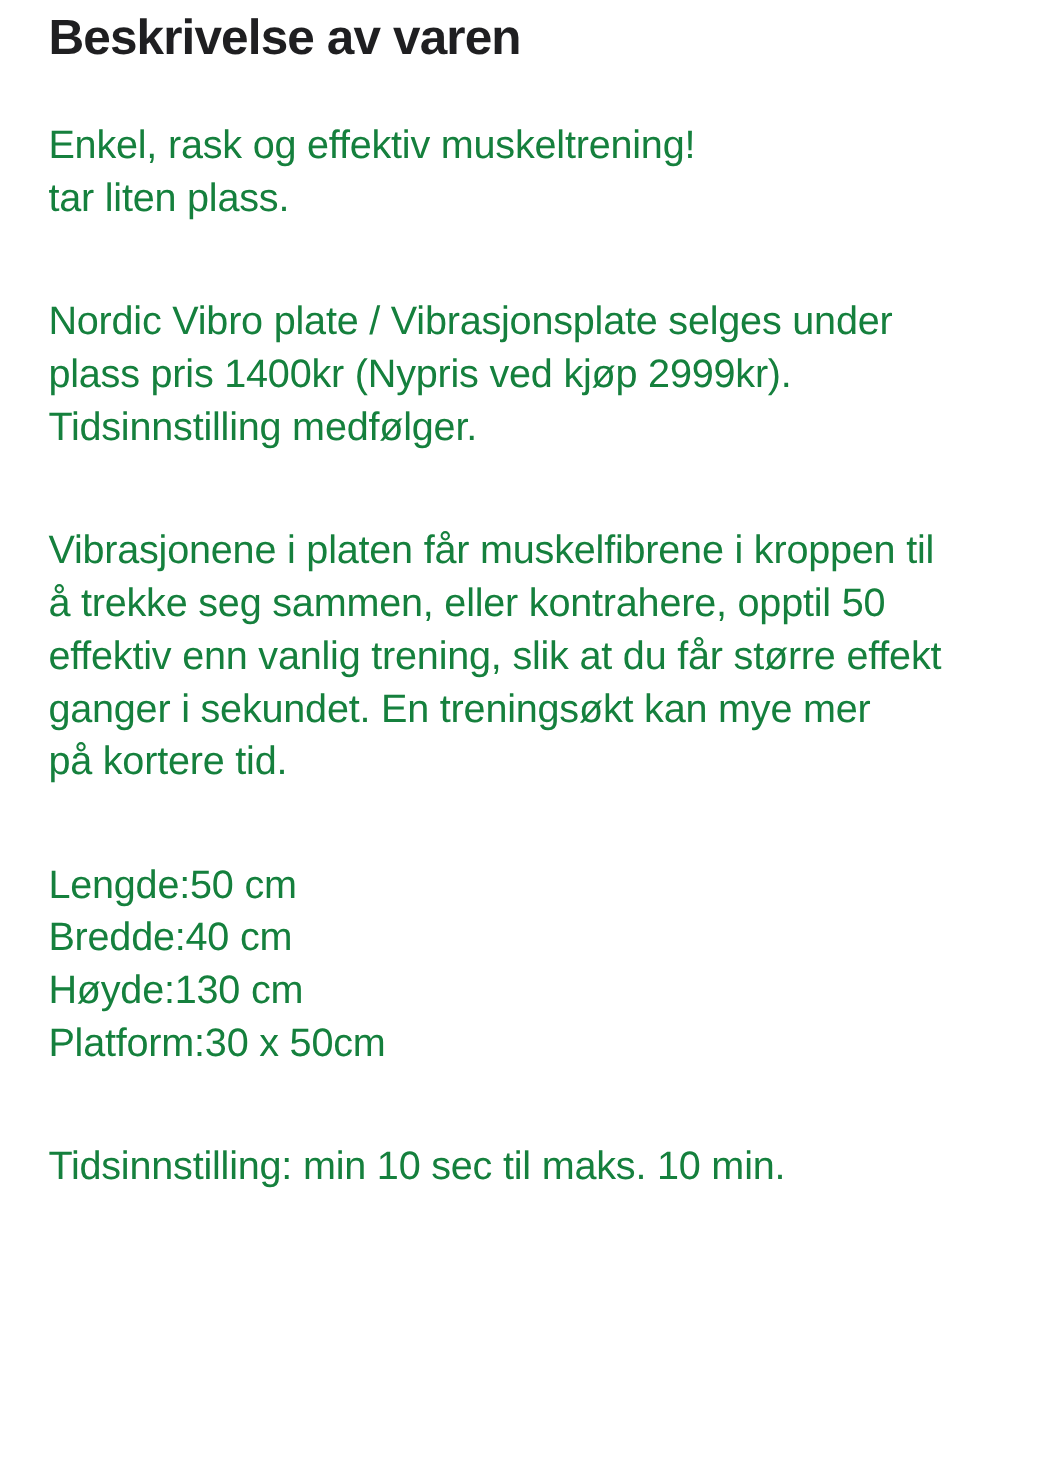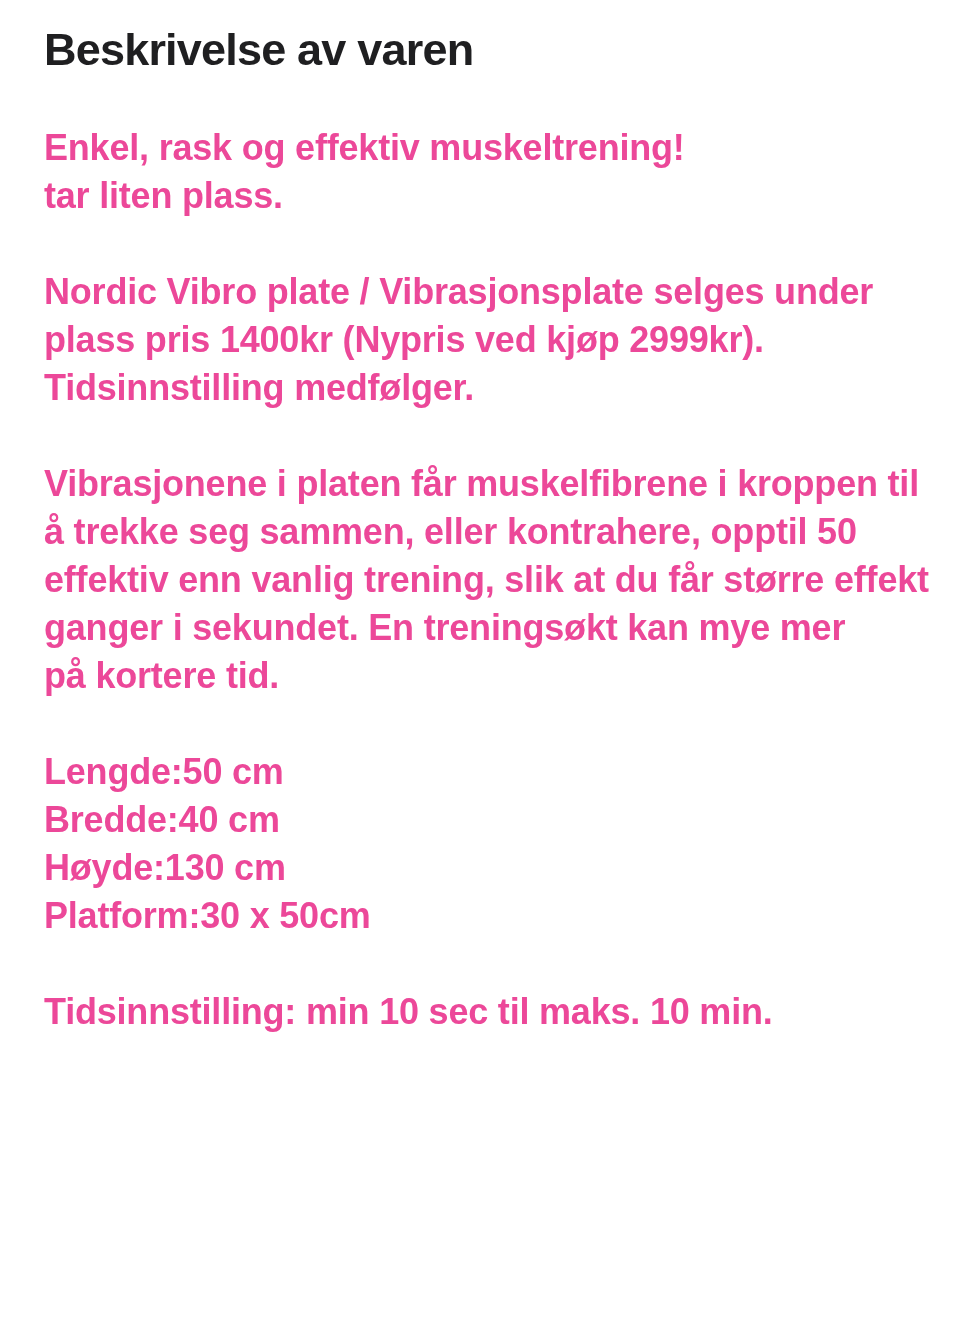--- a/index.html
+++ b/index.html
@@ -13,48 +13,48 @@
     height: 1338px;
     overflow: hidden;
     font-family: "Liberation Sans", "DejaVu Sans", sans-serif;
     color: #2c2c2e;
     -webkit-font-smoothing: antialiased;
   }
   .page {
     box-sizing: border-box;
     width: 960px;
     height: 1338px;
-    padding: 24px 34px 0 44px;
+    padding: 8px 34px 0 44px;
     background: #ffffff;
   }
   .page-title {
     font-size: 45px;
     font-weight: 700;
     line-height: 52px;
     letter-spacing: -0.8px;
     color: #1f1f21;
     margin: 0 0 0 0;
     padding: 0;
     white-space: nowrap;
   }
   .body-block {
     margin-top: 48px;
   }
   .para {
     font-size: 36px;
-    font-weight: 700;
+    font-weight: 400;
     line-height: 48px;
     letter-spacing: -0.2px;
-    color: #ec4899;
+    color: #15803d;
     margin: 0;
     padding: 0;
     max-width: 890px;
   }
   .para + .para {
-    margin-top: 48px;
+    margin-top: 64px;
   }
   .para .ln {
     display: block;
     white-space: nowrap;
   }
   .spec-list .ln {
     white-space: nowrap;
   }
 </style>
 </head>

